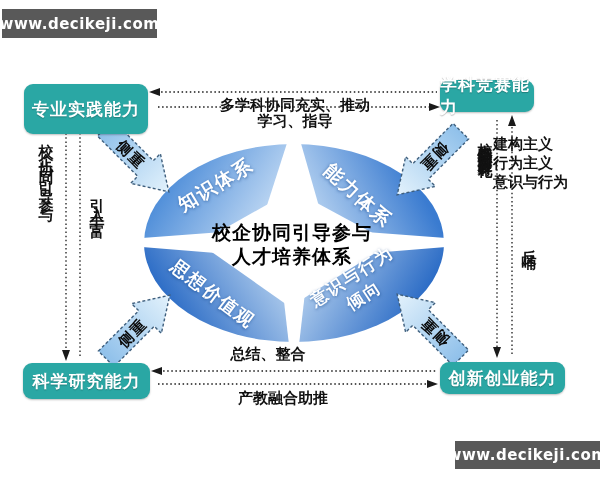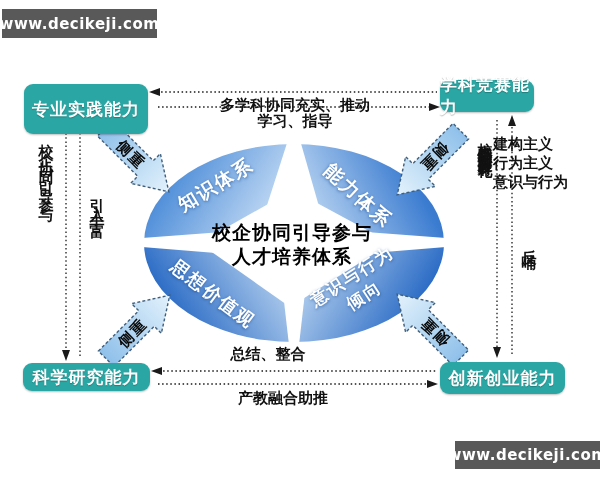--- a/index.html
+++ b/index.html
@@ -122,21 +122,21 @@
       <polygon points="-45,-11 12,-11 12,-21 45,0 12,21 12,11 -45,11" fill="url(#gArrow)" stroke="#3f5f7d" stroke-width="1.4" stroke-dasharray="3 2.2"></polygon>
       <text x="-25" y="5.5" class="emph" font-size="15" font-weight="bold" fill="#0a0a0a">侧重</text>
     </g>
   </svg>
 
   <div class="abs banner" style="left:2px;top:9px;width:155px;height:29px;">www.decikeji.com</div>
   <div class="abs banner" style="left:455px;top:441px;width:145px;height:28px;">www.decikeji.com</div>
 
   <div class="abs cornerbox" style="left:24px;top:84px;width:124px;height:50px;">专业实践能力</div>
   <div class="abs cornerbox" style="left:440px;top:80px;width:94px;height:32px;">学科竞赛能力</div>
-  <div class="abs cornerbox" style="left:23px;top:363px;width:127px;height:28px;">科学研究能力</div>
+  <div class="abs cornerbox" style="left:23px;top:363px;width:127px;height:36px;">科学研究能力</div>
   <div class="abs cornerbox" style="left:440px;top:362px;width:125px;height:32px;">创新创业能力</div>
 
   <div class="abs hlabel" style="left:180px;top:64px;width:230px;margin-top:32px;">多学科协同充实、推动</div>
   <div class="abs hlabel" style="left:230px;top:112px;width:130px;">学习、指导</div>
   <div class="abs hlabel" style="left:198px;top:345px;width:140px;">总结、整合</div>
   <div class="abs hlabel" style="left:198px;top:389px;width:170px;">产教融合助推</div>
 
   <div class="abs vlabel" style="left:36px;top:132px;letter-spacing:9px;">校企协同引导参与</div>
   <div class="abs vlabel" style="left:87px;top:186px;letter-spacing:8px;">引入丰富</div>
   <div class="abs vlabel" style="left:475px;top:131px;letter-spacing:2px;">校内外导师协同提升孵化</div>

